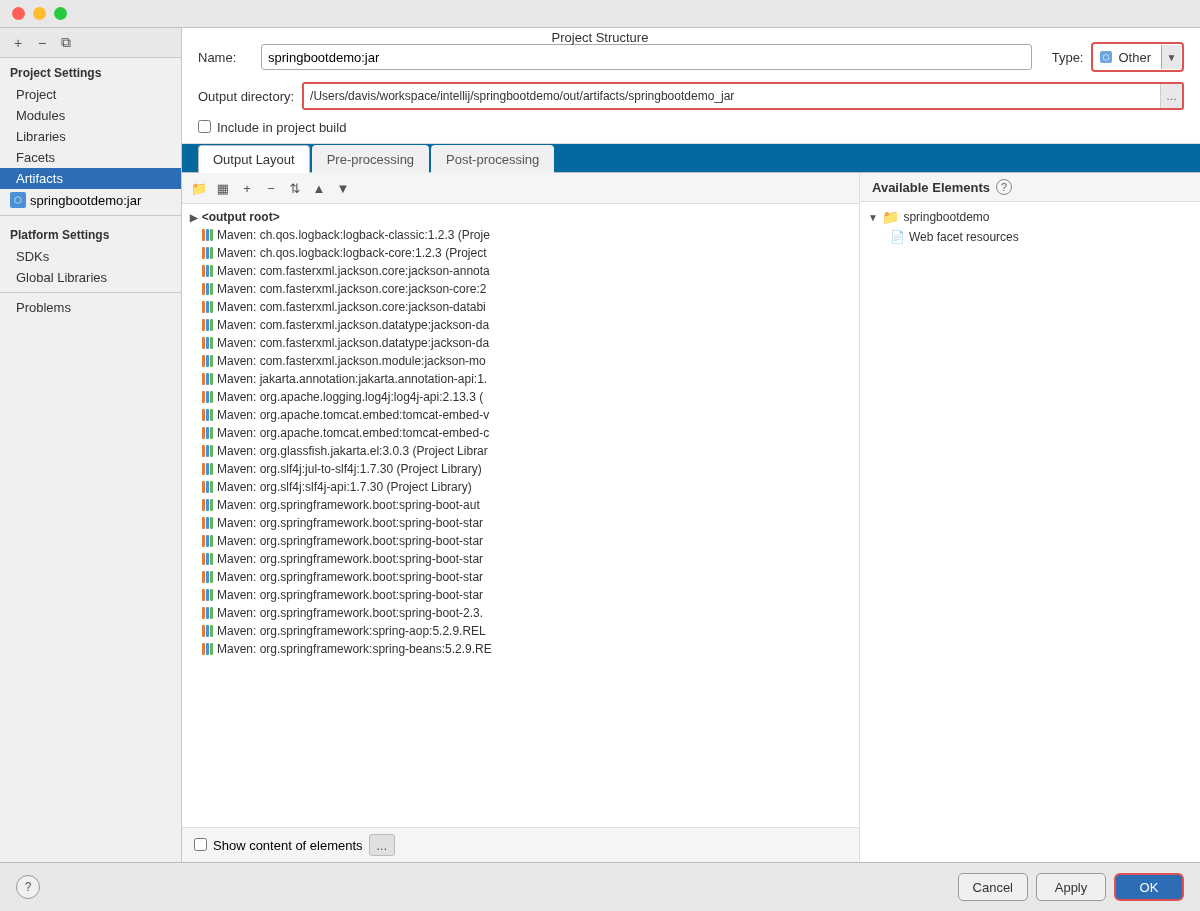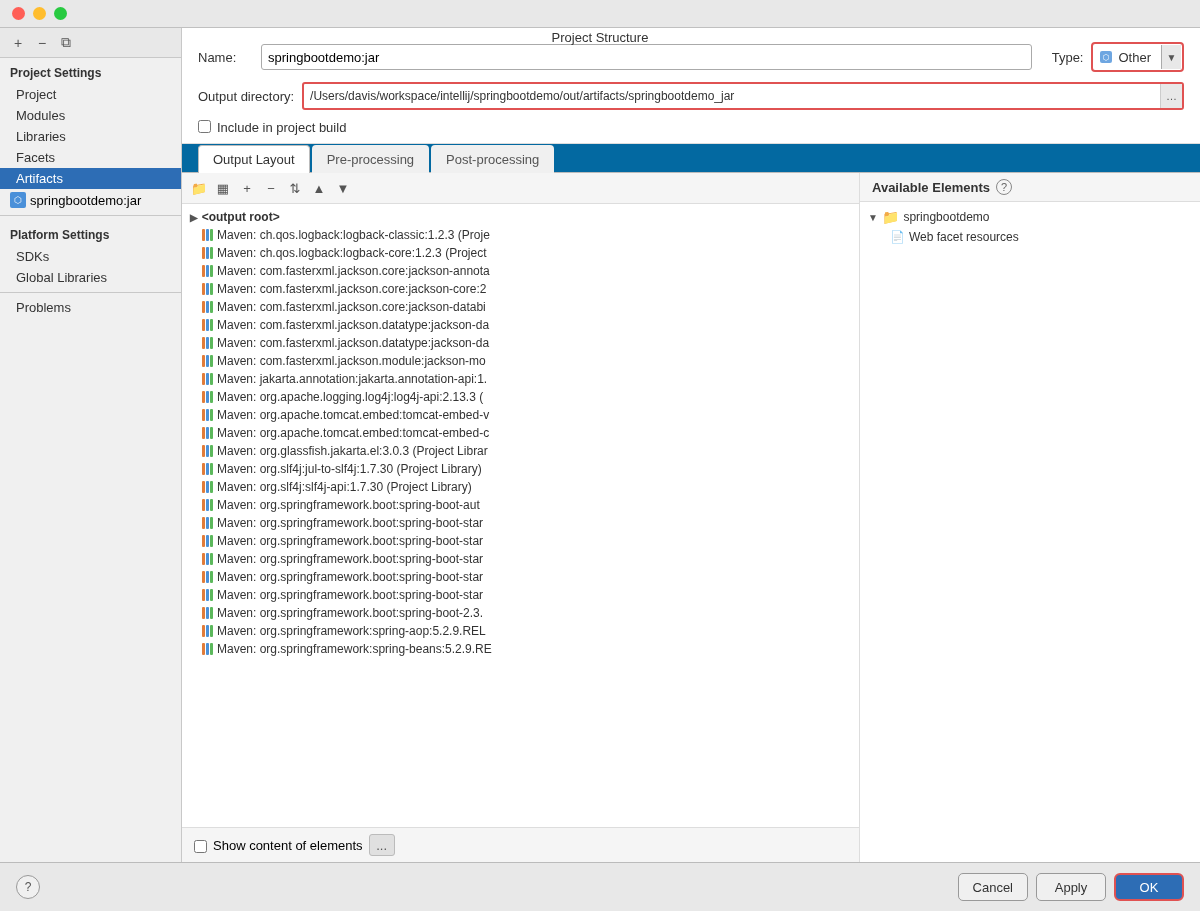--- a/index.html
+++ b/index.html
@@ -431,21 +431,21 @@
     .bottom-bar {
       display: flex;
       align-items: center;
       padding: 6px 12px;
       border-top: 1px solid #ddd;
       background: #f5f5f5;
       gap: 6px;
     }
     .show-content-checkbox {
       display: flex;
-      align-items: flex-end;
+      align-items: flex-start;
       gap: 6px;
     }
     .more-btn {
       width: 26px;
       height: 22px;
       background: #e0e0e0;
       border: 1px solid #bbb;
       border-radius: 3px;
       display: flex;
       align-items: center;

